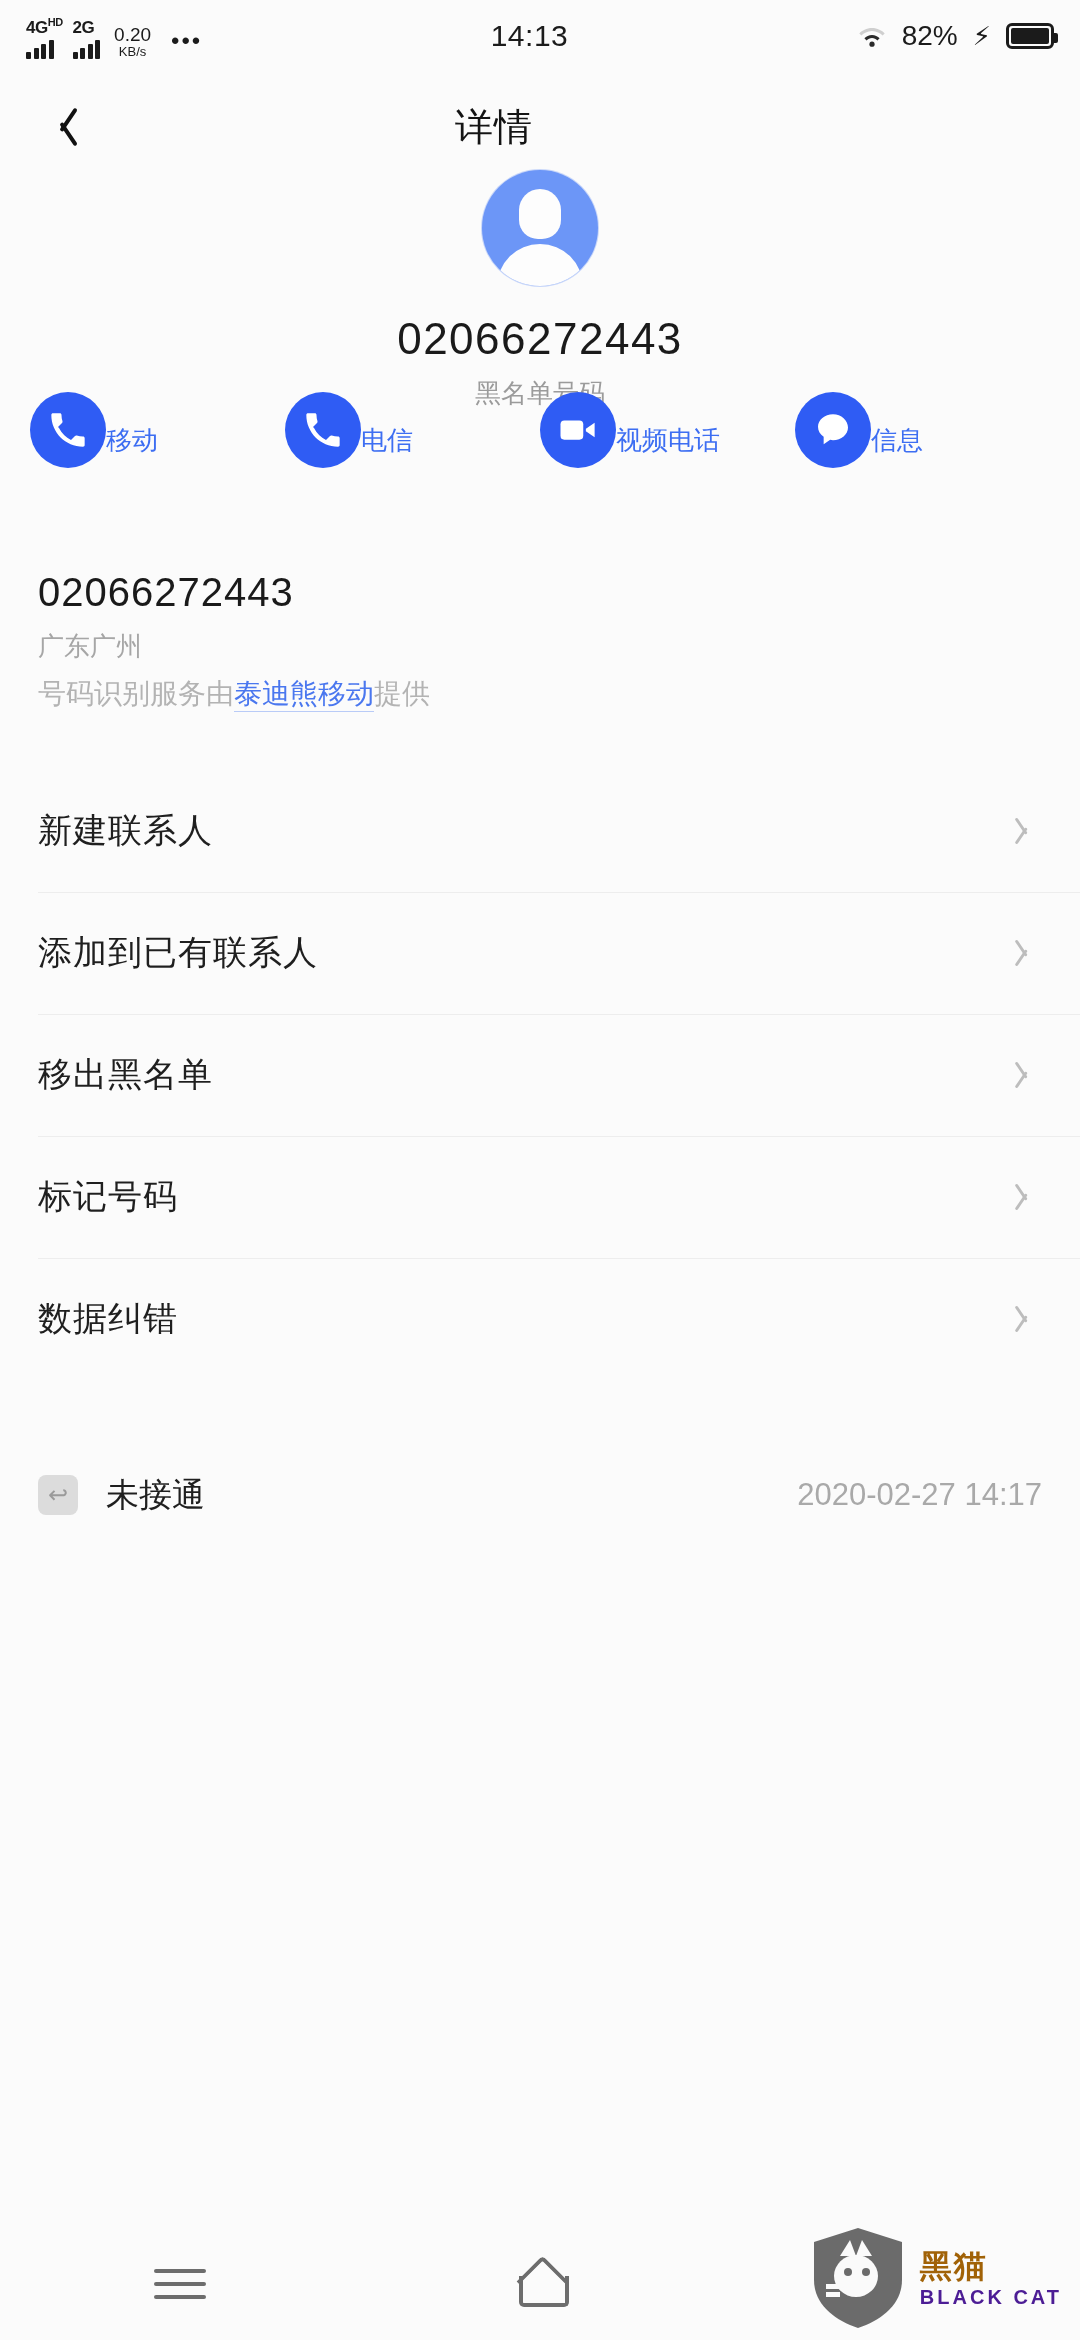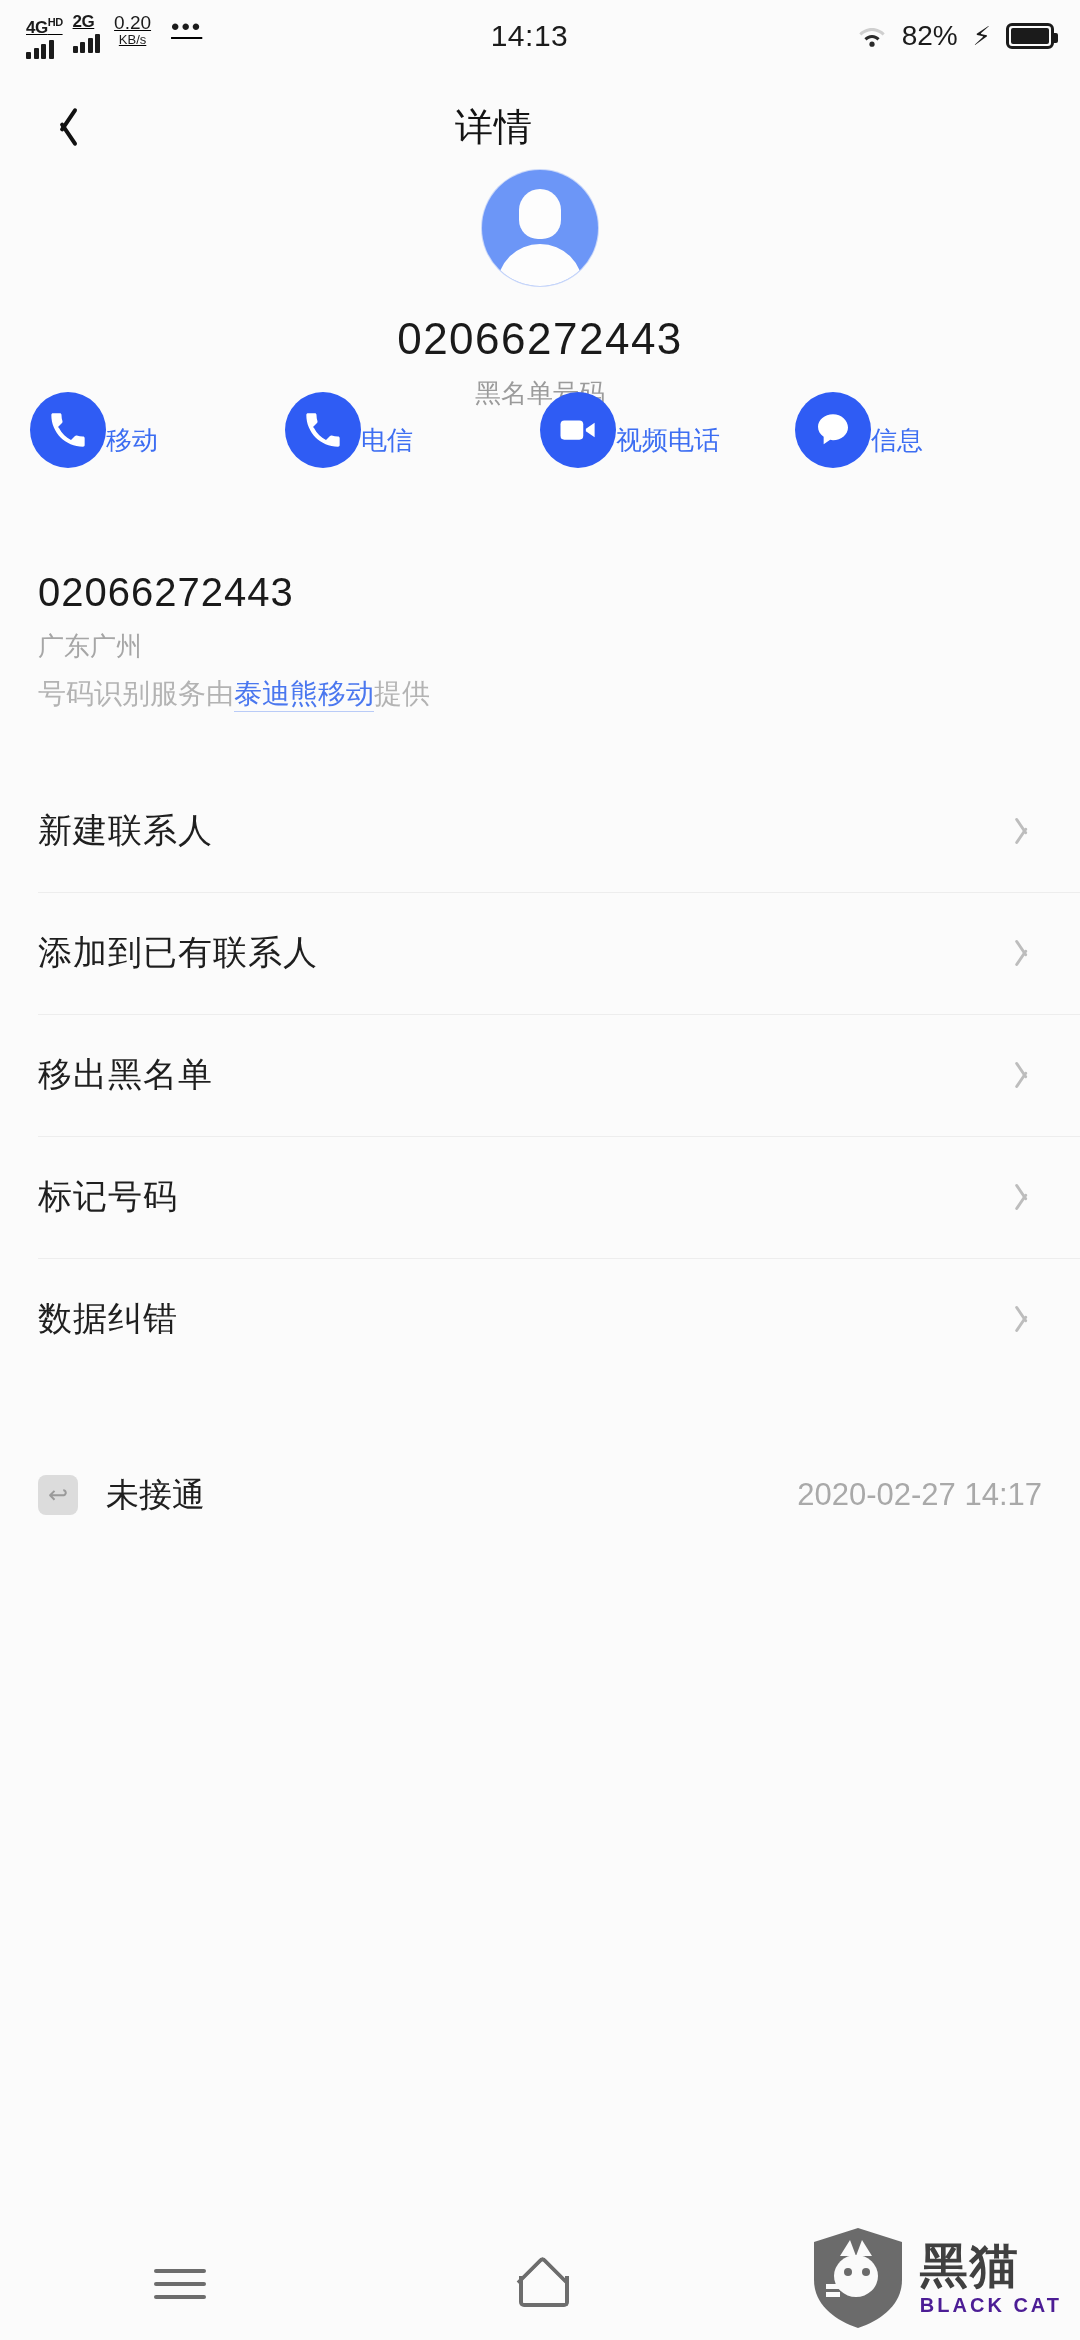--- a/index.html
+++ b/index.html
@@ -10,21 +10,21 @@
     position:relative;
     overflow:hidden;
     -webkit-font-smoothing:antialiased;
   }
 
   
   .statusbar{
     position:absolute; top:0; left:0; width:1080px; height:72px;
     display:flex; align-items:center; padding:0 26px;
   }
-  .sb-left{ display:flex; gap:10px; flex:0 0 auto;text-decoration:underline; }
+  .sb-left{ display:flex; align-items:flex-end; gap:10px; flex:0 0 auto; }
   .sig-group{ display:flex; flex-direction:column; align-items:flex-start; }
   .sig-label{ font-size:17px; font-weight:bold; color:#1b1b1b; line-height:18px; letter-spacing:-.5px;}
   .sig-label sup{ font-size:11px; vertical-align:super; }
   .bars{ display:flex; align-items:flex-end; gap:2.5px; height:20px; margin-top:2px;}
   .bars i{ display:block; width:5px; background:#1b1b1b; border-radius:1px; }
   .bars i:nth-child(1){height:7px}
   .bars i:nth-child(2){height:11px}
   .bars i:nth-child(3){height:15px}
   .bars i:nth-child(4){height:19px}
   .netspeed{ display:flex; flex-direction:column; align-items:center; line-height:1.05; margin-left:4px;}
@@ -147,21 +147,21 @@
     border-left:4px solid #6d6d6d; border-top:4px solid #6d6d6d;
     transform:rotate(45deg); border-radius:5px 0 0 0;
   }
 
   
   .watermark{
     position:absolute; right:18px; bottom:10px;
     display:flex; align-items:center; gap:14px;
   }
   .wm-text{ display:flex; flex-direction:column; align-items:flex-start; line-height:1;}
-  .wm-cn{ font-size:48px; font-weight:bold; color:#404040; letter-spacing:2px;}
+  .wm-cn{ font-size:32px; font-weight:bold; color:#a16207; letter-spacing:2px;}
   .wm-en{ font-size:20px; font-weight:bold; color:#4c1d95; letter-spacing:3px; margin-top:5px;}
 </style>
 </head>
 <body>
 
 <div class="statusbar">
   <div class="sb-left">
 
     <div class="sig-group">
       <div class="sig-label"><span>4G</span><sup>HD</sup></div>

